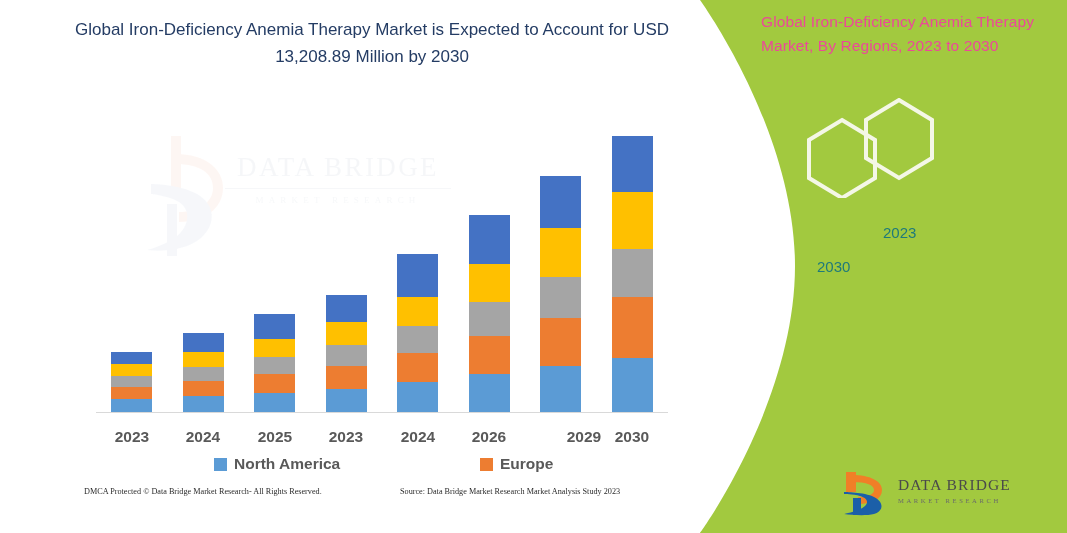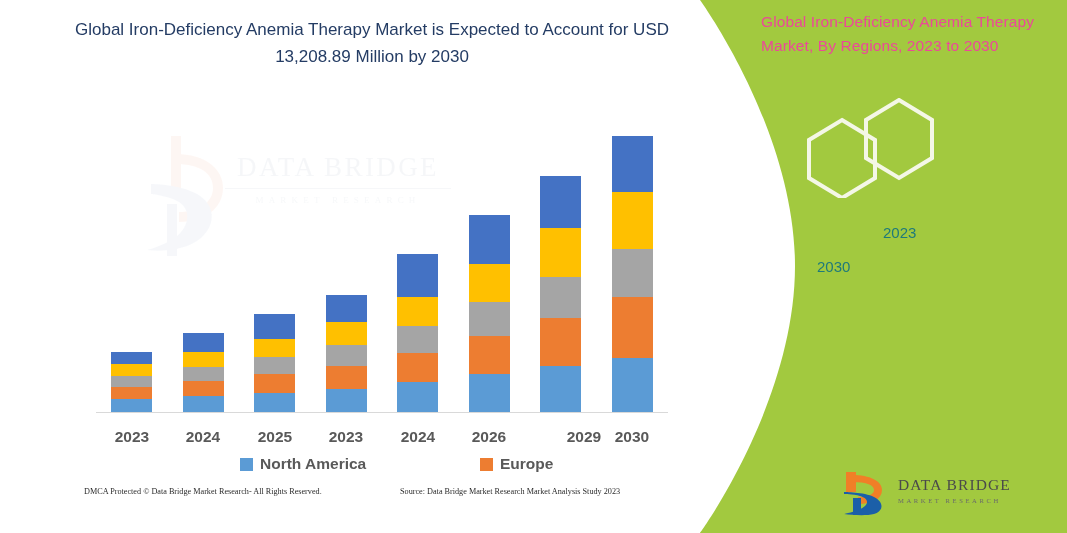--- a/index.html
+++ b/index.html
@@ -155,21 +155,21 @@
       <div class="xlabel" style="left: 77px;">2024</div>
       <div class="xlabel" style="left: 149px;">2025</div>
       <div class="xlabel" style="left: 220px;">2023</div>
       <div class="xlabel" style="left: 292px;">2024</div>
       <div class="xlabel" style="left: 363px;">2026</div>
       <div class="xlabel" style="left: 458px;">2029</div>
       <div class="xlabel" style="left: 506px;">2030</div>
     </div>
 
   <div class="legend" id="legend">
-      <div class="legend-item" style="left: 118px; margin-left: 26px;">
+      <div class="legend-item" style="left: 118px;">
         <span class="legend-swatch" style="background: rgb(91, 155, 213);"></span>
         <span class="legend-label">North America</span>
       </div>
       <div class="legend-item" style="left: 384px;">
         <span class="legend-swatch" style="background: rgb(237, 125, 49);"></span>
         <span class="legend-label">Europe</span>
       </div>
     </div>
 
   <div class="footer">

